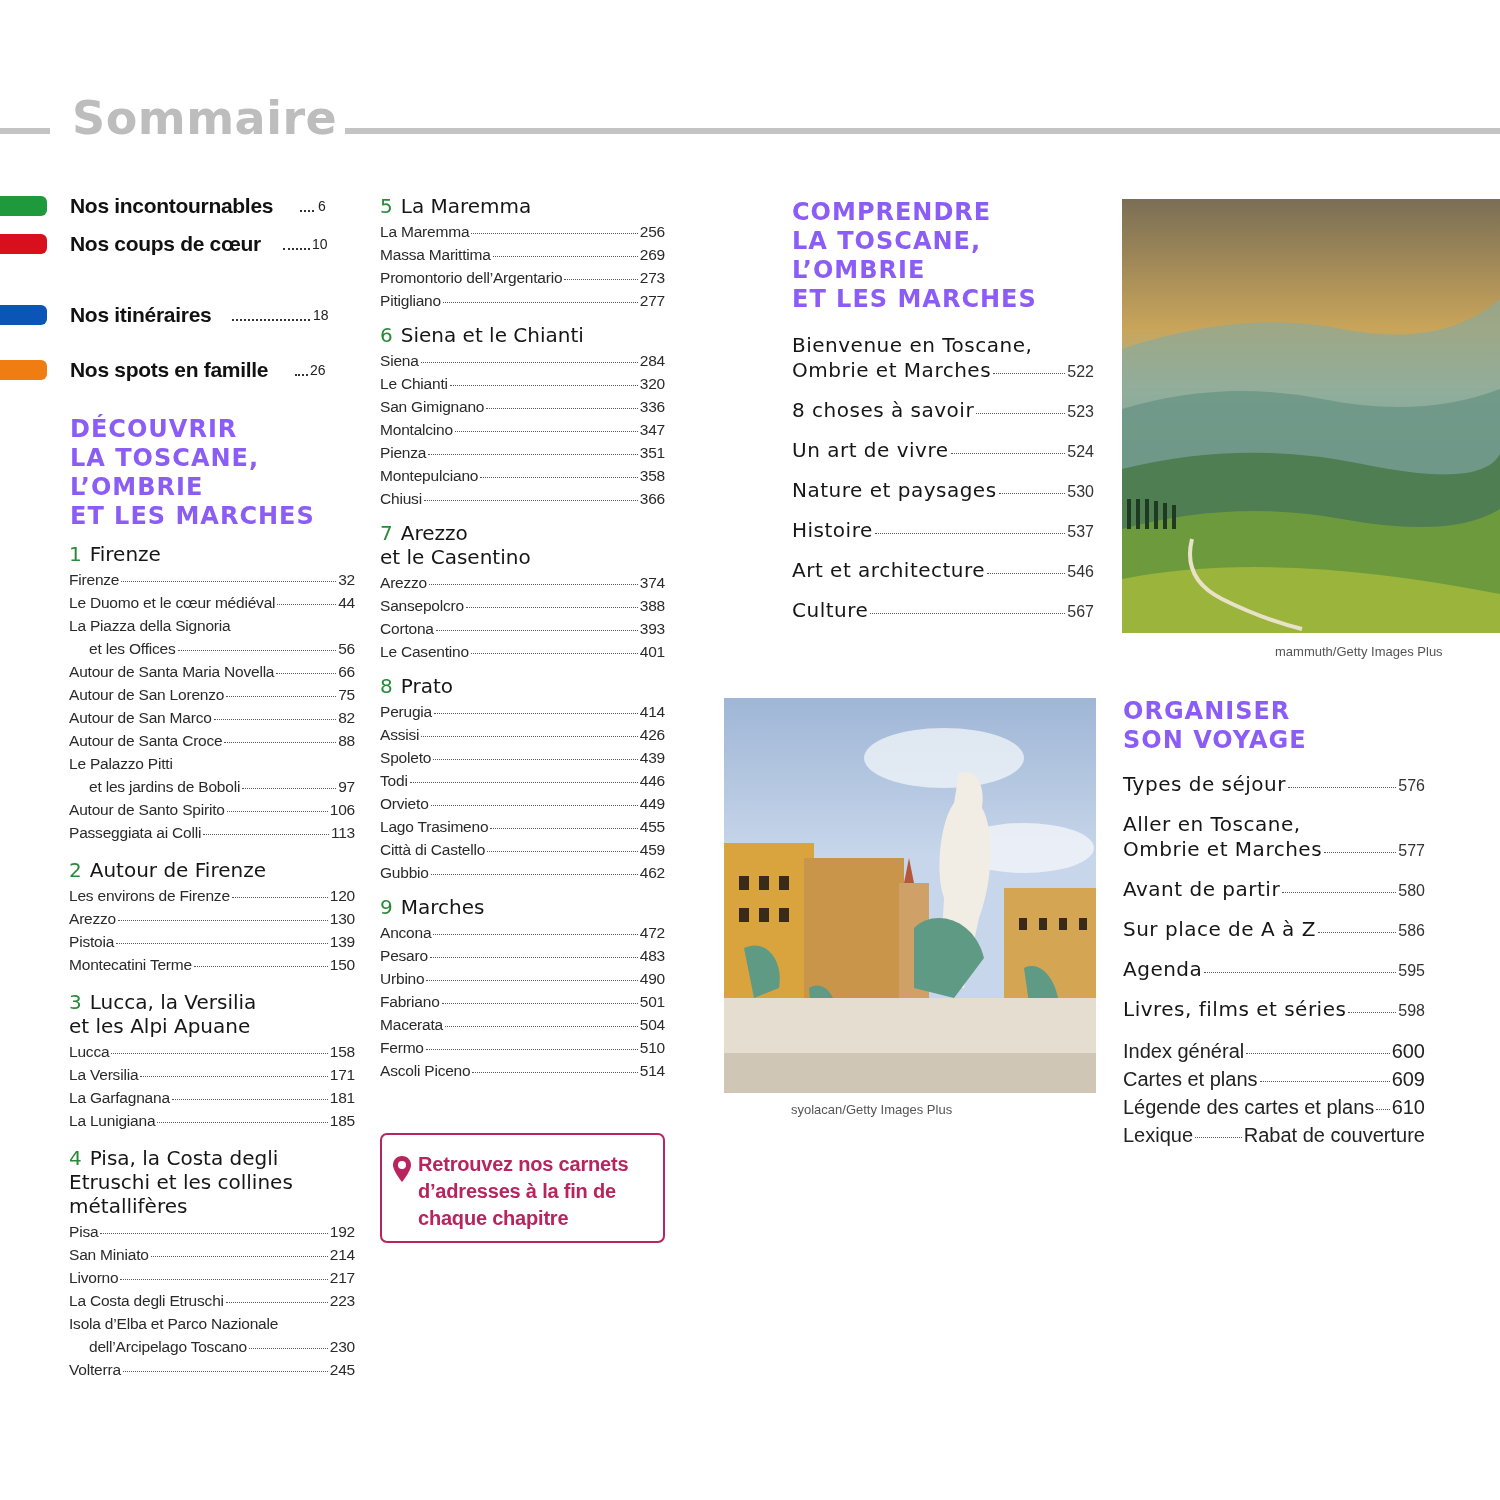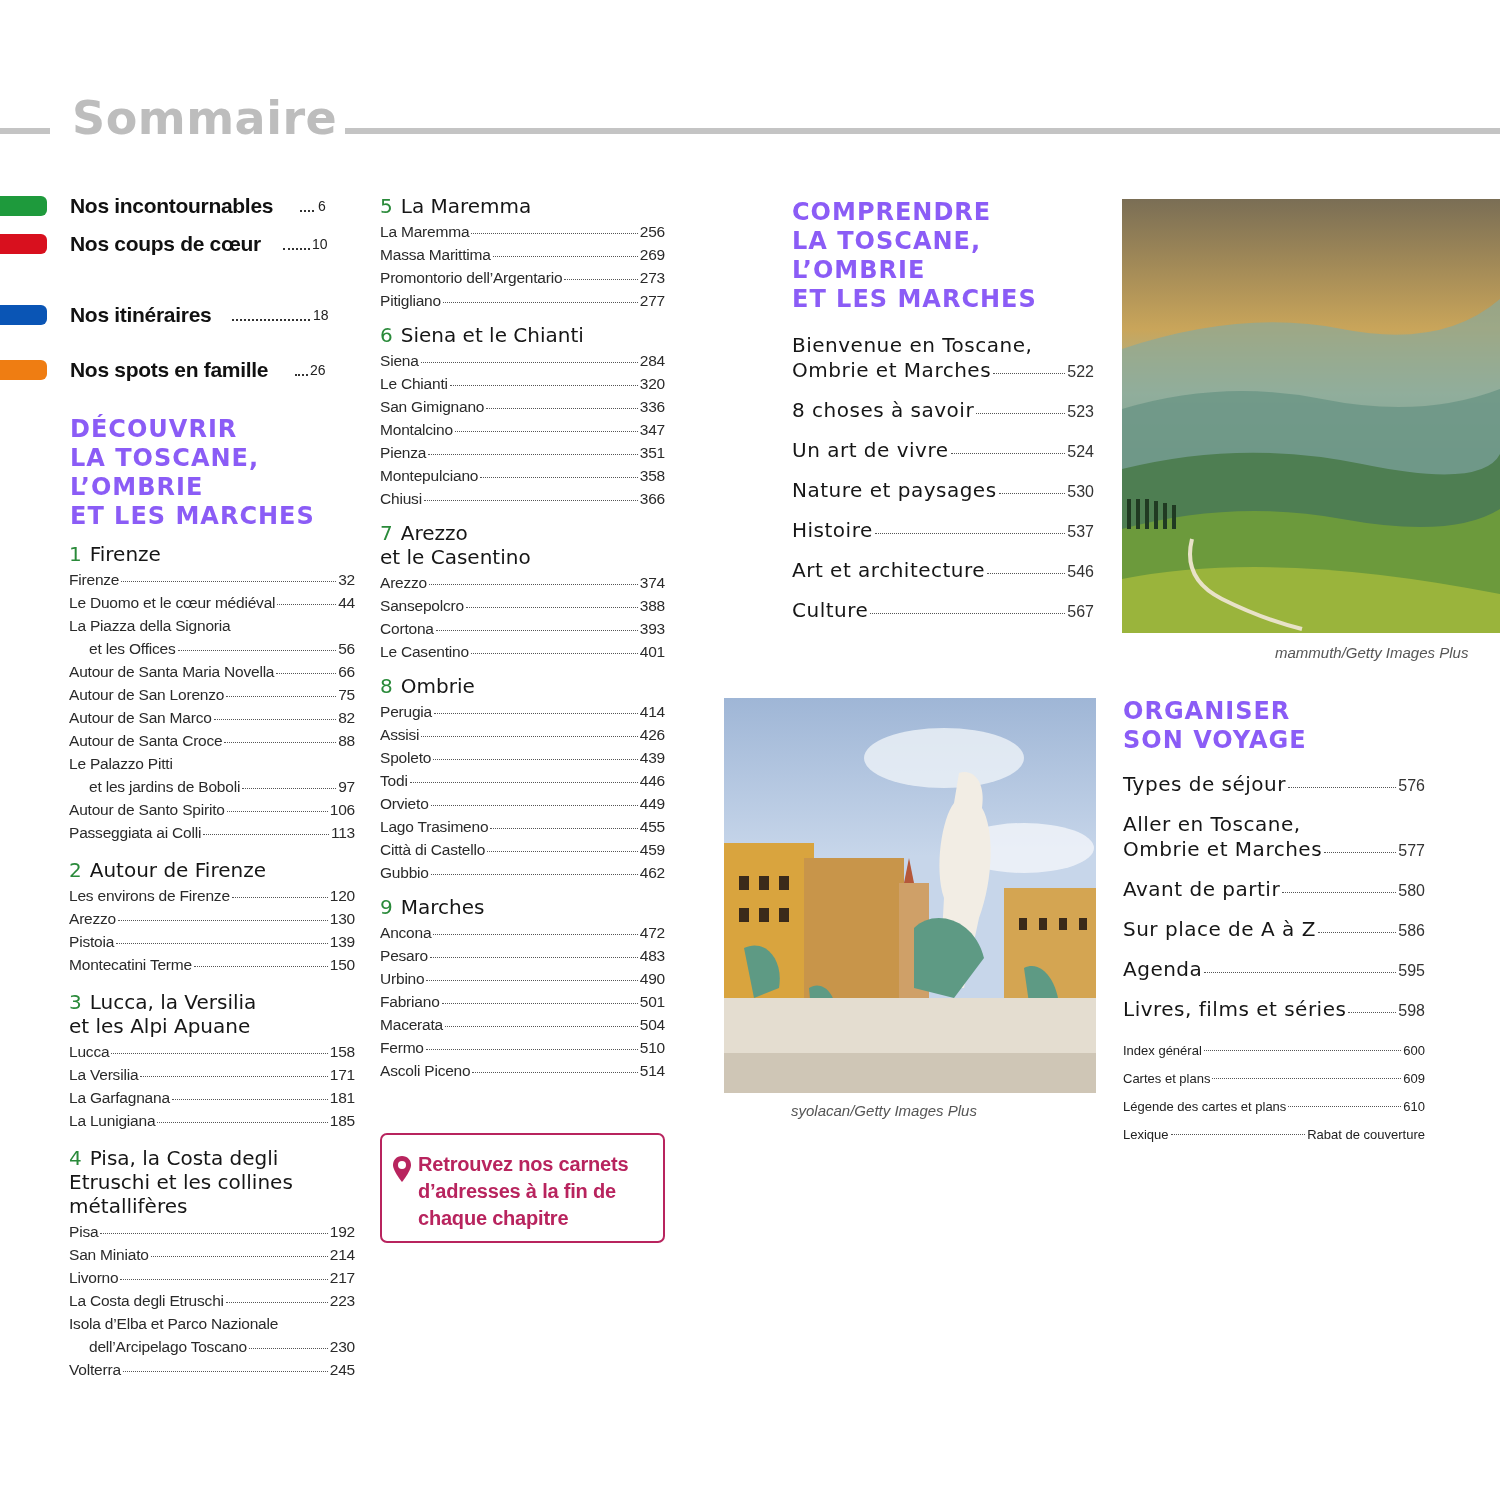--- a/index.html
+++ b/index.html
@@ -30,29 +30,29 @@
     .entry.indent .lbl { padding-left: 20px; }
     .entry-nopage { font-size: 15.5px; line-height: 23px; color: #2a2a2a; letter-spacing: -0.2px; white-space: nowrap; }
     .gap { height: 14px; }
 
     .big-entry { display: flex; align-items: baseline; font-family: "DejaVu Sans", sans-serif; font-size: 20px; line-height: 25px; color: #161616; letter-spacing: 0.5px; }
     .big-entry .dots { flex: 1; border-bottom: 1.5px dotted #555; margin: 0 2px; transform: translateY(-3px); }
     .big-entry .pg { font-family: "Liberation Sans", sans-serif; font-size: 16px; letter-spacing: 0; color: #333; }
     .big-line { font-family: "DejaVu Sans", sans-serif; font-size: 20px; line-height: 25px; color: #161616; letter-spacing: 0.5px; white-space: nowrap; }
     .big-gap { height: 14px; }
 
-    .small-entry { display: flex; align-items: baseline; font-size: 13px; line-height: 28px; color: #222; }
+    .small-entry { display: flex; align-items: baseline; font-size: 20px; line-height: 28px; color: #222; }
     .small-entry .dots { flex: 1; border-bottom: 1.5px dotted #555; margin: 0 2px; transform: translateY(-4px); }
 
     .notice { position: absolute; left: 380px; top: 1133px; width: 285px; height: 110px; border: 2px solid #b8245e; border-radius: 7px; padding: 16px 10px 0 36px; }
     .notice-icon { position: absolute; left: 10px; top: 20px; width: 20px; height: 28px; }
     .notice-text { font-weight: bold; font-size: 20px; line-height: 27px; color: #b8245e; letter-spacing: -0.2px; }
 
     .photo { position: absolute; overflow: hidden; }
-    .caption { position: absolute; font-style: italic; font-size: 15px; color: #555; white-space: nowrap; }
+    .caption { position: absolute; font-size: 13px; color: #555; white-space: nowrap; }
   </style>
 </head>
 <body>
 
 <div class="title-wrap">
   <div class="title-rule-left"></div>
   <div class="page-title">Sommaire</div>
   <div class="title-rule-right"></div>
 </div>
 
@@ -304,21 +304,21 @@
       <span class="dots"></span>
       <span class="pg">393</span>
     </div>
   <div class="entry">
       <span class="lbl">Le Casentino</span>
       <span class="dots"></span>
       <span class="pg">401</span>
     </div>
   <div class="gap" style="height:11px"></div>
 
-  <div class="chap"><span class="num">8</span><span>Ombrie</span></div>
+  <div class="chap"><span class="num">8</span><span>Prato</span></div>
   <div class="entry">
       <span class="lbl">Perugia</span>
       <span class="dots"></span>
       <span class="pg">414</span>
     </div>
   <div class="entry">
       <span class="lbl">Assisi</span>
       <span class="dots"></span>
       <span class="pg">426</span>
     </div>

